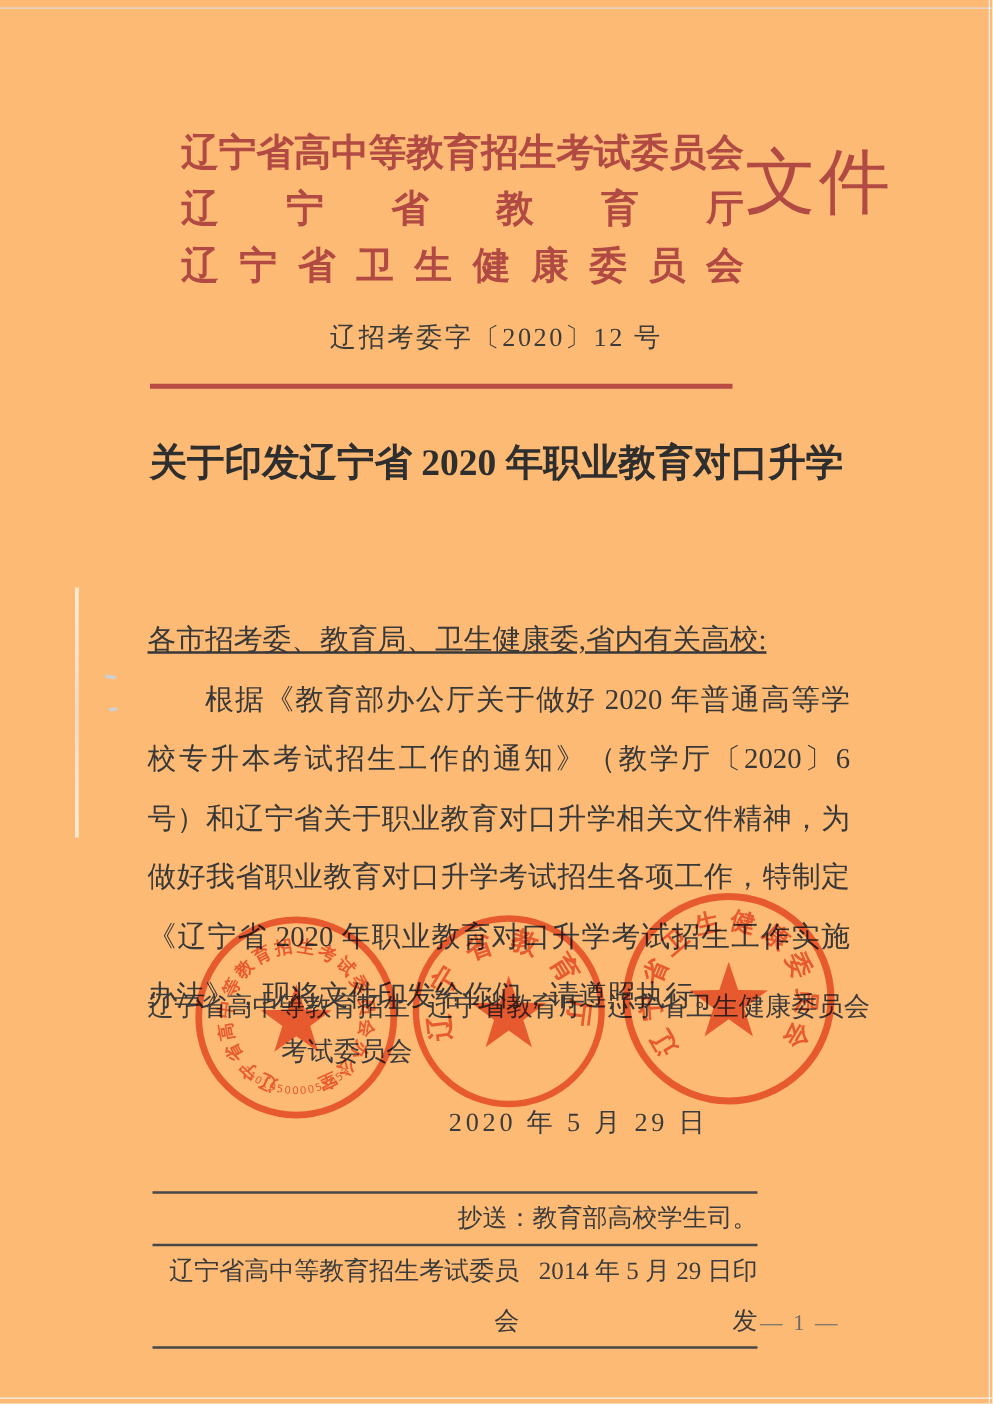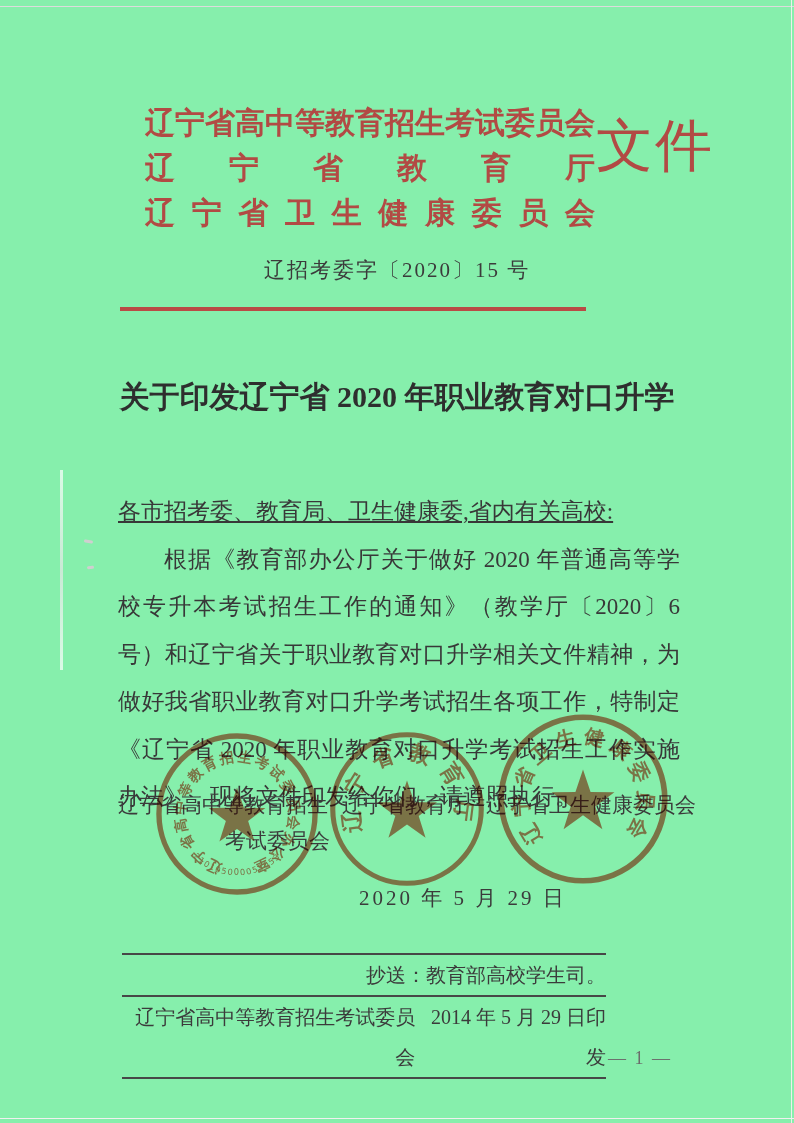--- a/index.html
+++ b/index.html
@@ -1,40 +1,40 @@
 <!DOCTYPE html>
 <html><head>
 <meta charset="utf-8">
 <style>
   * { margin:0; padding:0; box-sizing:border-box; }
   html,body { background:#fff; }
   body { width:794px; height:1123px; position:relative; overflow:hidden;
          font-family:"Liberation Serif","DejaVu Serif",serif; }
-  .page { position:absolute; inset:0; background:#86efac; }
+  .page { position:absolute; inset:0; background:#fdba74; }
 
   
   .edge-top { position:absolute; left:0; top:6px; width:100%; height:1px; background:#dcdcdc; }
   .edge-right { position:absolute; right:2px; top:0; width:1px; height:100%; background:#ededed; }
   .edge-bottom { position:absolute; left:0; bottom:4px; width:100%; height:1px; background:#f0f0f0; }
   .speck { position:absolute; background:#cfcfcf; border-radius:2px; }
   .streak { position:absolute; left:60px; top:470px; width:3px; height:200px;
             background:linear-gradient(#fff,#e7e7e7,#fff); opacity:.7; }
 
   
   .org-block { position:absolute; left:145px; top:100px; width:450px; color:#b24a44; }
   .org-line { font-size:30px; font-weight:bold; line-height:45px;
               text-align:justify; text-align-last:justify; text-justify:inter-character; }
   .doc-type { position:absolute; left:596px; top:108px; font-size:57px; font-weight:normal;
               color:#b24a44; letter-spacing:2px; }
   .doc-number { position:absolute; left:0; top:256px; width:100%; text-align:center;
                 font-size:21px; color:#3b3b3b; letter-spacing:2px; }
   .red-rule { position:absolute; left:120px; top:307px; width:466px; height:4px; background:#b94b45; }
 
   
-  .doc-title { position:absolute; left:0; top:372px; width:100%; text-align:center;
+  .doc-title { position:absolute; left:0; top:346px; width:100%; text-align:center;
                font-weight:bold; font-size:30px; line-height:50px; color:#2e2e2e; }
 
   
   .body-text { position:absolute; left:118px; top:488px; width:562px; font-size:23px;
                line-height:47.5px; color:#383838; text-align:justify; text-justify:inter-character; }
   .salutation { text-indent:0;text-decoration:underline; }
   .paragraph { text-indent:2em; }
 
   
   .sig { position:absolute; font-size:21px; color:#3b3b3b; line-height:36px; }
@@ -72,21 +72,21 @@
   <div class="speck" style="left:84px;top:540px;width:9px;height:3px;transform:rotate(8deg);"></div>
   <div class="speck" style="left:87px;top:566px;width:7px;height:3px;transform:rotate(-6deg);"></div>
 
   <div class="org-block">
     <div class="org-line">辽宁省高中等教育招生考试委员会</div>
     <div class="org-line">辽宁省教育厅</div>
     <div class="org-line">辽宁省卫生健康委员会</div>
   </div>
   <div class="doc-type">文件</div>
 
-  <div class="doc-number">辽招考委字〔2020〕15 号</div>
+  <div class="doc-number">辽招考委字〔2020〕12 号</div>
   <div class="red-rule"></div>
 
   <div class="doc-title">
     <div>关于印发辽宁省 2020 年职业教育对口升学</div>
   </div>
 
   <div class="body-text">
     <div class="salutation">各市招考委、教育局、卫生健康委,省内有关高校:</div>
     <div class="paragraph">根据《教育部办公厅关于做好 2020 年普通高等学校专升本考试招生工作的通知》（教学厅〔2020〕6 号）和辽宁省关于职业教育对口升学相关文件精神，为做好我省职业教育对口升学考试招生各项工作，特制定《辽宁省 2020 年职业教育对口升学考试招生工作实施办法》，现将文件印发给你们，请遵照执行。</div>
   </div>

